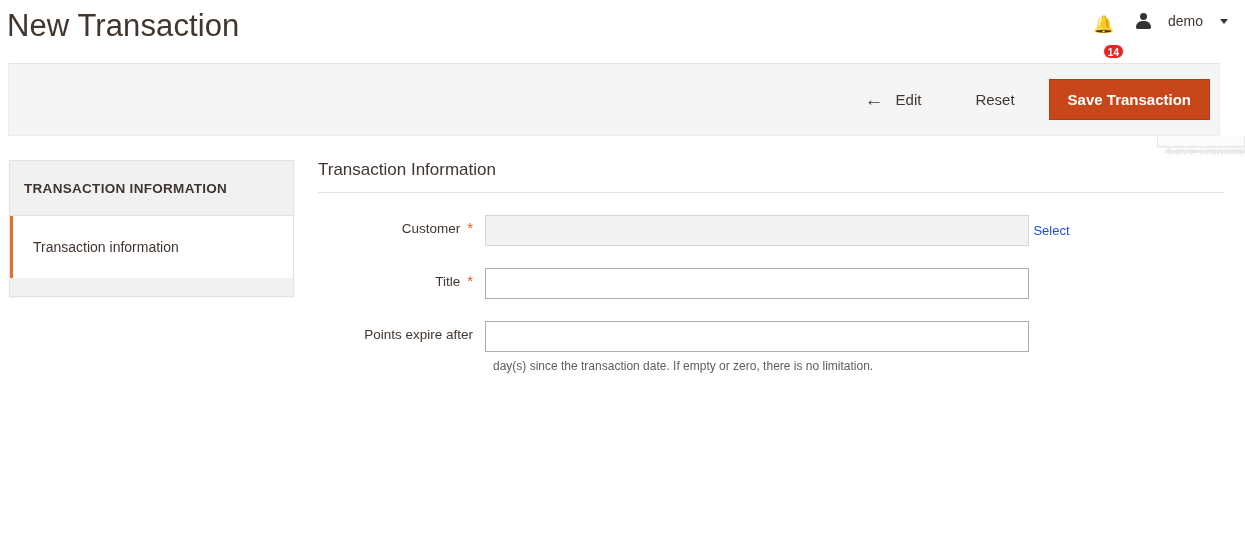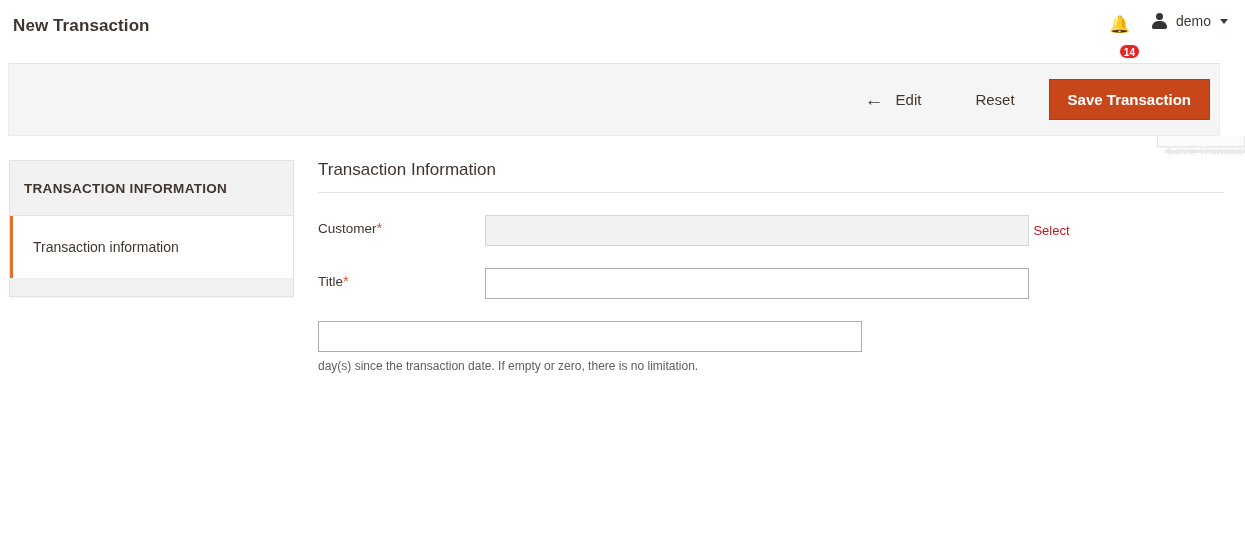--- a/index.html
+++ b/index.html
@@ -12,22 +12,22 @@
   }
 
   .page { position: relative; width: 1245px; height: 537px; background:#fff; }
 
   
   .page-header {
     position: absolute; left: 0; top: 0; width: 1245px; height: 58px;
     background: #ffffff;
   }
   .page-title {
-    position: absolute; left: 13px; top: 8px;
-    font-size: 17px; font-weight: 700; color: #41362f;
+    position: absolute; left: 7px; top: 8px;
+    font-size: 31px; font-weight: 400; color: #41362f;
     letter-spacing: .1px; line-height: 36px;
   }
   .header-right {
     position: absolute; right: 17px; top: 8px;
     display: flex; align-items: center; gap: 18px;
   }
   .notif {
     position: relative; width: 26px; height: 26px;
     display: flex; align-items: flex-end; justify-content: center;
     cursor: pointer;
@@ -40,21 +40,21 @@
     position: absolute; right: -7px; top: -2px;
     min-width: 19px; height: 15px; padding: 0 4px;
     background: #e22626; color: #fff;
     border-radius: 8px;
     font-size: 10px; font-weight: 700; line-height: 15px;
     text-align: left;
     border: 1px solid #fff;
     margin-top: 38px;
   }
   .user-menu {
-    display: flex; align-items: center; gap: 8px; cursor: pointer;
+    display: flex; align-items: center; gap: 16px; cursor: pointer;
   }
   .user-icon { width: 17px; height: 18px; position: relative; }
   .user-icon .head {
     position: absolute; left: 5px; top: 1px; width: 7px; height: 7px;
     background: #333; border-radius: 50%;
   }
   .user-icon .body {
     position: absolute; left: 1px; top: 9px; width: 15px; height: 8px;
     background: #333; border-radius: 7px 7px 2px 2px;
   }
@@ -159,21 +159,21 @@
   }
   .field {
     display: flex; align-items: flex-start;
     padding-top: 22px;
   }
   .field-label {
     width: 167px; flex: 0 0 167px;
     text-align: right;
     padding-right: 12px; padding-top: 6px;
     font-size: 13.5px; color: #41362f;
-    display: flex; justify-content: flex-start; align-items: flex-start; 
+    display: flex; justify-content: flex-end; align-items: flex-start; gap: 7px;
   }
   .req-star { color: #e35b28; font-size: 15px; line-height: 14px; }
   .field-control { flex: 1 1 auto; }
 
   .input-text {
     width: 544px; height: 31px;
     border: 1px solid #adadad;
     background: #ffffff; color: #303030;
     font-family: inherit; font-size: 13.5px;
     padding: 0 9px;
@@ -183,25 +183,25 @@
   }
   .textarea {
     width: 544px; height: 97px;
     border: 1px solid #adadad;
     background: #ffffff; color: #303030;
     font-family: inherit; font-size: 13.5px;
     padding: 6px 9px; resize: both; display: block;
   }
   .select-link {
     display: inline-block; margin-top: 6px;
-    font-size: 13px; color: #b91c1c; cursor: pointer;
+    font-size: 13px; color: #1d4ed8; cursor: pointer;
     text-decoration: none;
   }
   .field-note {
-    margin-top: 7px; font-size: 12px; color: #5e5e5e;
+    margin-top: 7px; font-size: 12px; color: #5e5e5e; margin-left: 8px;
   }
 </style>
 </head>
 <body>
 
 <div class="page">
 
   <div class="page-header">
     <div class="page-title">New Transaction</div>
 
@@ -263,20 +263,23 @@
         <span>Title</span>
         <span class="req-star">*</span>
       </div>
       <div class="field-control">
         <input class="input-text" type="text" value="" style="">
       </div>
     </div>
 
 
     <div class="field">
+      <div class="field-label">
+        <span>Points expire after</span>
+      </div>
       <div class="field-control">
         <input class="input-text" type="text" value="" style="">
         <div class="field-note">day(s) since the transaction date. If empty or zero, there is no limitation.</div>
       </div>
     </div>
   </div>
 
 </div>
 
 </body></html>

